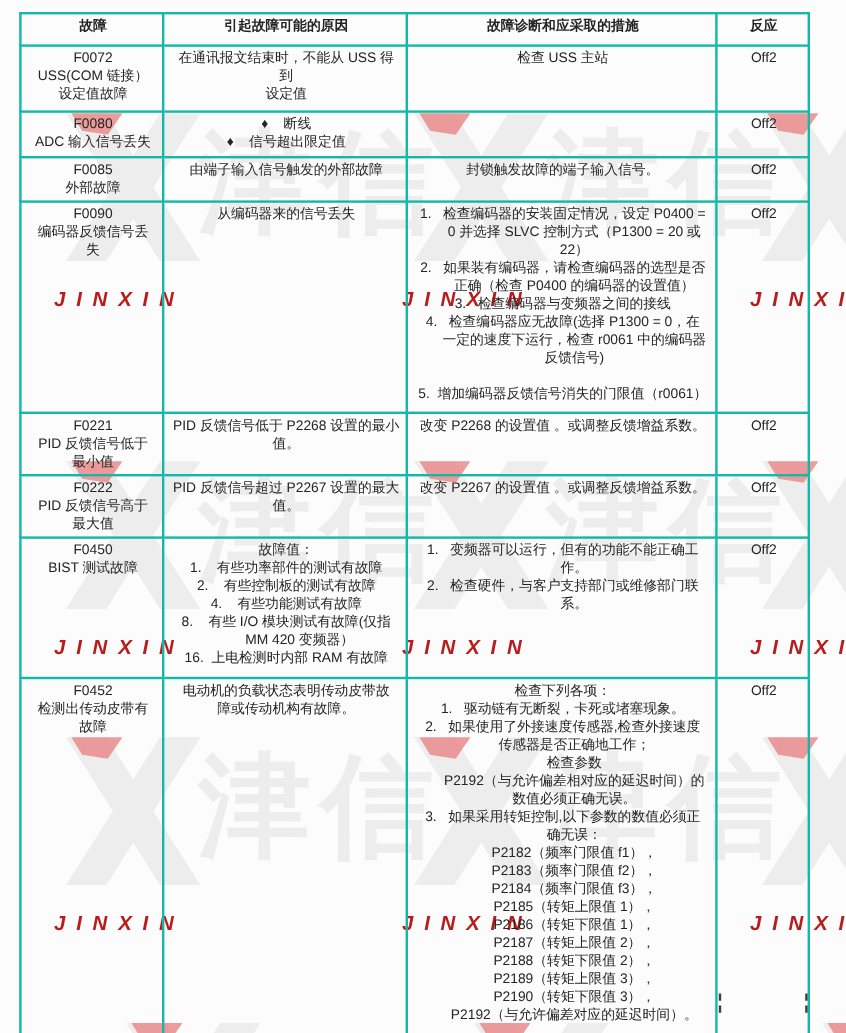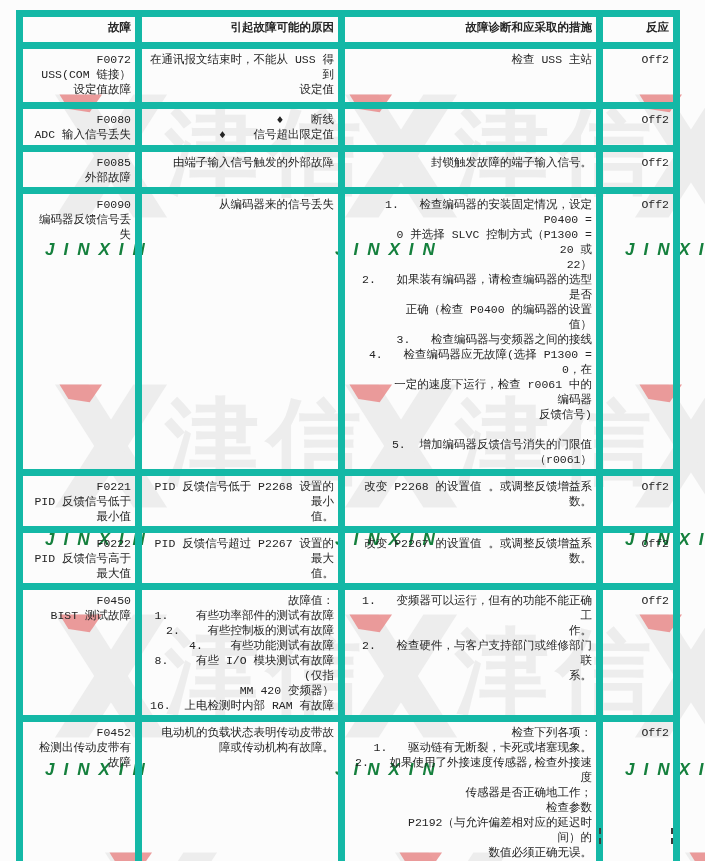--- a/index.html
+++ b/index.html
@@ -18,38 +18,37 @@
   .wm{position:absolute;width:280px;height:172px;}
   .wm-x{position:absolute;left:0;top:0;width:112px;height:128px;}
   .wm-cn{
     position:absolute;left:110px;top:4px;
     font-size:94px;font-weight:bold;line-height:1.2;
     letter-spacing:8px;color:#ededed;white-space:nowrap;
   }
   .wm-en{
     position:absolute;left:-10px;top:148px;
     font-style:italic;font-weight:bold;font-size:17px;
-    letter-spacing:9px;color:#15803d;white-space:nowrap;
+    letter-spacing:9px;color:#b91c1c;white-space:nowrap;
   }
   
   table.fault{
     position:absolute;left:16px;top:10px;z-index:2;
     border-collapse:collapse;table-layout:fixed;
     width:657px;
     background:transparent;
     font-size:11.5px;line-height:15px;color:#242424;
   }
   table.fault th,table.fault td{
-    border:7px solid #14b8a6;
-    vertical-align:top;text-align:right;
+    border:2px solid #14b8a6;
+    vertical-align:top;text-align:center;
     padding:3px 4px 2px 6px;
     white-space:pre-wrap;
     word-break:break-word;
     overflow:hidden;
-    font-family:Liberation Mono, monospace;
   }
   table.fault th{font-weight:bold;height:20px;}
   tr.r1 td{height:48px;}
   tr.r2 td{height:31px;}
   tr.r3 td{height:28px;border-radius:18px;}
   tr.r4 td{height:169px;}
   tr.r5 td{height:30px;}
   tr.r6 td{height:43px;}
   tr.r7 td{height:44px;}
   tr.r8 td{height:110px;}

